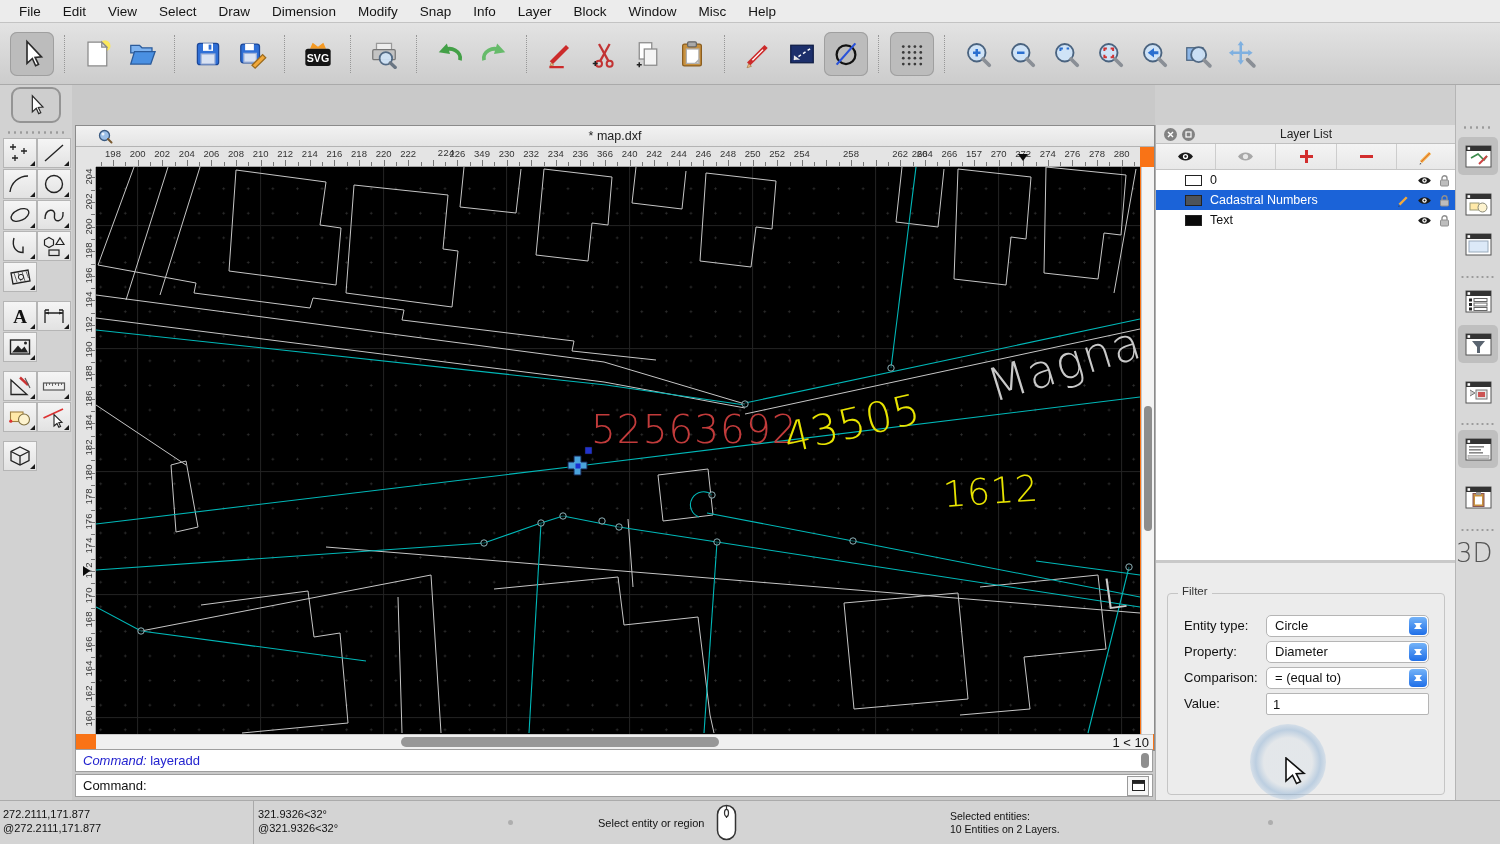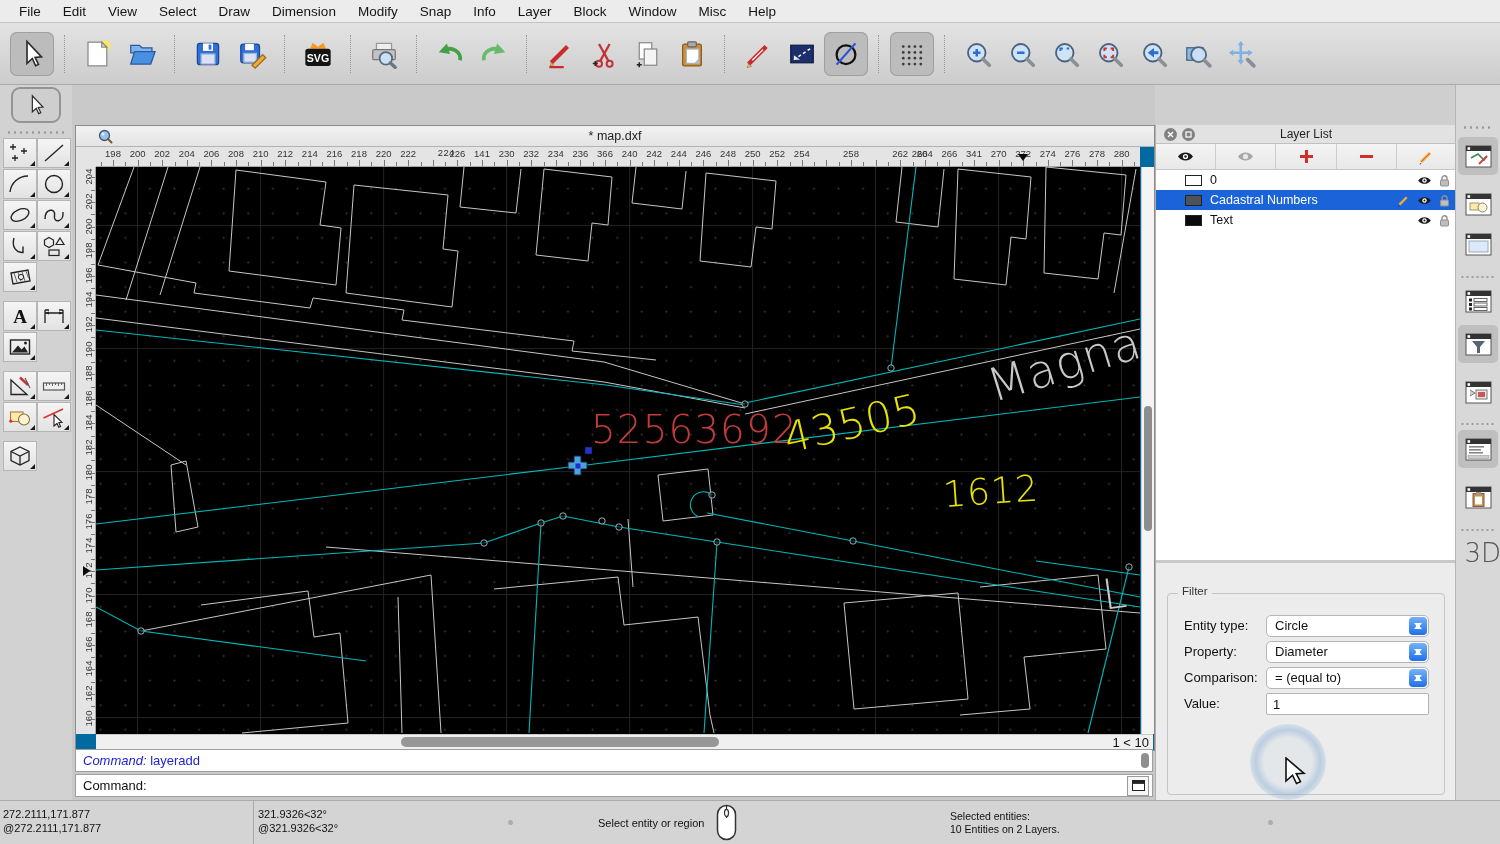--- a/index.html
+++ b/index.html
@@ -18,21 +18,21 @@
   
   #palette{position:absolute;top:85px;left:0;width:72px;height:715px;background:#d2d2d2;}
   #palette .parrow{position:absolute;left:11px;top:2px;width:46px;height:32px;background:#cecece;border:2px solid #949494;border-radius:9px;display:flex;align-items:center;justify-content:center;}
   .phandle{position:absolute;top:45px;left:6px;width:60px;height:5px;background:radial-gradient(circle,#9b9b9b 1px,transparent 1.4px);background-size:6px 5px;}
   .pbtn{position:absolute;width:34px;height:30px;background:linear-gradient(#f5f5f5,#e2e2e2);border:1px solid #b5b5b5;box-sizing:border-box;display:flex;align-items:center;justify-content:center;}
   .pbtn .sub{position:absolute;right:1px;bottom:1px;width:0;height:0;border-left:5px solid transparent;border-bottom:5px solid #1a1a1a;}
   .pA{font-family:"Liberation Serif",serif;font-size:19px;font-weight:bold;color:#111;line-height:1;}
 
   
   #mdi{position:absolute;left:72px;top:85px;width:1083px;height:715px;background:#c9c9c9;}
-  #docwin{position:absolute;left:75px;top:125px;width:1078px;height:624px;background:#0369a1;border:1px solid #8b8b8b;box-sizing:content-box;}
+  #docwin{position:absolute;left:75px;top:125px;width:1078px;height:624px;background:#f97316;border:1px solid #8b8b8b;box-sizing:content-box;}
   #dtitle{position:absolute;top:0;left:0;width:1078px;height:21px;background:linear-gradient(#f2f2f2,#e4e4e4);border-bottom:1px solid #b3b3b3;box-sizing:border-box;}
   #dtitle .ttext{position:absolute;left:0;right:0;top:0;text-align:center;font-size:12.5px;color:#1c1c1c;line-height:20px;}
   #dicon{position:absolute;left:22px;top:3px;}
   #hruler{position:absolute;top:21px;left:20px;width:1044px;height:20px;background:#e4e4e4;border-bottom:1px solid #a8a8a8;overflow:hidden;box-sizing:border-box;}
   #vruler{position:absolute;top:41px;left:0;width:20px;height:567px;background:#e4e4e4;border-right:1px solid #a8a8a8;overflow:hidden;box-sizing:border-box;}
   #rcorner{position:absolute;top:21px;left:0;width:20px;height:20px;background:#e4e4e4;}
   .rlab{position:absolute;top:1px;font-size:9.5px;color:#333;transform:translateX(-50%);}
   .rtick{position:absolute;bottom:0;width:1px;background:#777;}
   .vlab{position:absolute;left:1px;font-size:9.5px;color:#333;transform:rotate(-90deg);transform-origin:center;width:22px;text-align:center;}
   .vtick{position:absolute;right:0;height:1px;background:#777;}
@@ -88,21 +88,21 @@
   .step::before{content:"";position:absolute;left:5px;top:3px;border:4px solid transparent;border-bottom:5px solid #fff;}
   .step::after{content:"";position:absolute;left:5px;bottom:3px;border:4px solid transparent;border-top:5px solid #fff;}
   .finput{position:absolute;left:110px;top:0;width:163px;height:22px;background:#fff;border:1px solid #b5b5b5;border-radius:2px;box-sizing:border-box;font-size:13px;padding:2px 6px;color:#111;font-family:"Liberation Sans",sans-serif;}
 
   
   #rightdock{position:absolute;left:1455px;top:85px;width:45px;height:715px;background:#d8d8d8;border-left:1px solid #b5b5b5;box-sizing:border-box;}
   #rightdock .dhandle{position:absolute;top:40px;left:6px;width:32px;height:5px;background:radial-gradient(circle,#9b9b9b 1px,transparent 1.4px);background-size:6px 5px;}
   .dbtn{position:absolute;left:2px;width:40px;height:38px;display:flex;align-items:center;justify-content:center;border-radius:5px;}
   .dbtn.sel{background:#bfbfbf;}
   .dsep{position:absolute;left:4px;width:36px;height:4px;background:radial-gradient(circle,#9b9b9b 0.9px,transparent 1.3px);background-size:5px 4px;}
-  #threeD{position:absolute;left:0;width:45px;text-align:right;font-size:26px;color:#555;font-family:"DejaVu Sans",sans-serif;font-weight:200;}
+  #threeD{position:absolute;left:0;width:45px;text-align:left;font-size:26px;color:#555;font-family:"DejaVu Sans",sans-serif;font-weight:200;}
 
   
   #halo{position:absolute;left:1250px;top:724px;width:76px;height:76px;border-radius:50%;
     background:radial-gradient(circle, rgba(150,185,215,0.10) 45%, rgba(130,170,210,0.45) 60%, rgba(165,195,225,0.28) 72%, rgba(200,220,240,0.12) 82%, transparent 90%);pointer-events:none;}
   #cursor{position:absolute;left:1284px;top:757px;pointer-events:none;}
   svg{display:block;}
 </style>
 </head>
 <body>
 
@@ -554,41 +554,41 @@
         <span class="rlab" style="left: 140px;">208</span>
         <span class="rlab" style="left: 164.6px;">210</span>
         <span class="rlab" style="left: 189.2px;">212</span>
         <span class="rlab" style="left: 213.8px;">214</span>
         <span class="rlab" style="left: 238.4px;">216</span>
         <span class="rlab" style="left: 263px;">218</span>
         <span class="rlab" style="left: 287.6px;">220</span>
         <span class="rlab" style="left: 312.2px;">222</span>
         <span class="rlab" style="left: 350px; font-family: Liberation Mono, monospace;">224</span>
         <span class="rlab" style="left: 361.4px;">226</span>
-        <span class="rlab" style="left: 386px;">141</span>
+        <span class="rlab" style="left: 386px;">349</span>
         <span class="rlab" style="left: 410.6px;">230</span>
         <span class="rlab" style="left: 435.2px;">232</span>
         <span class="rlab" style="left: 459.8px;">234</span>
         <span class="rlab" style="left: 484.4px;">236</span>
         <span class="rlab" style="left: 509px;">366</span>
         <span class="rlab" style="left: 533.6px;">240</span>
         <span class="rlab" style="left: 558.2px;">242</span>
         <span class="rlab" style="left: 582.8px;">244</span>
         <span class="rlab" style="left: 607.4px;">246</span>
         <span class="rlab" style="left: 632px;">248</span>
         <span class="rlab" style="left: 656.6px;">250</span>
         <span class="rlab" style="left: 681.2px;">252</span>
         <span class="rlab" style="left: 705.8px;">254</span>
         <span class="rlab" style="left: 730.4px; margin-top: 42px;">256</span>
         <span class="rlab" style="left: 755px;">258</span>
         <span class="rlab" style="left: 779.6px; margin-left: 44px;">260</span>
         <span class="rlab" style="left: 804.2px;">262</span>
         <span class="rlab" style="left: 828.8px;">264</span>
         <span class="rlab" style="left: 853.4px;">266</span>
-        <span class="rlab" style="left: 878px;">341</span>
+        <span class="rlab" style="left: 878px;">157</span>
         <span class="rlab" style="left: 902.6px;">270</span>
         <span class="rlab" style="left: 927.2px;">272</span>
         <span class="rlab" style="left: 951.8px;">274</span>
         <span class="rlab" style="left: 976.4px;">276</span>
         <span class="rlab" style="left: 1001px;">278</span>
         <span class="rlab" style="left: 1025.6px;">280</span>
         <span class="rtick" style="left: 4.7px; height: 4px;"></span>
         <span class="rtick" style="left: 17px; height: 6px;"></span>
         <span class="rtick" style="left: 29.3px; height: 4px;"></span>
         <span class="rtick" style="left: 41.6px; height: 6px;"></span>

